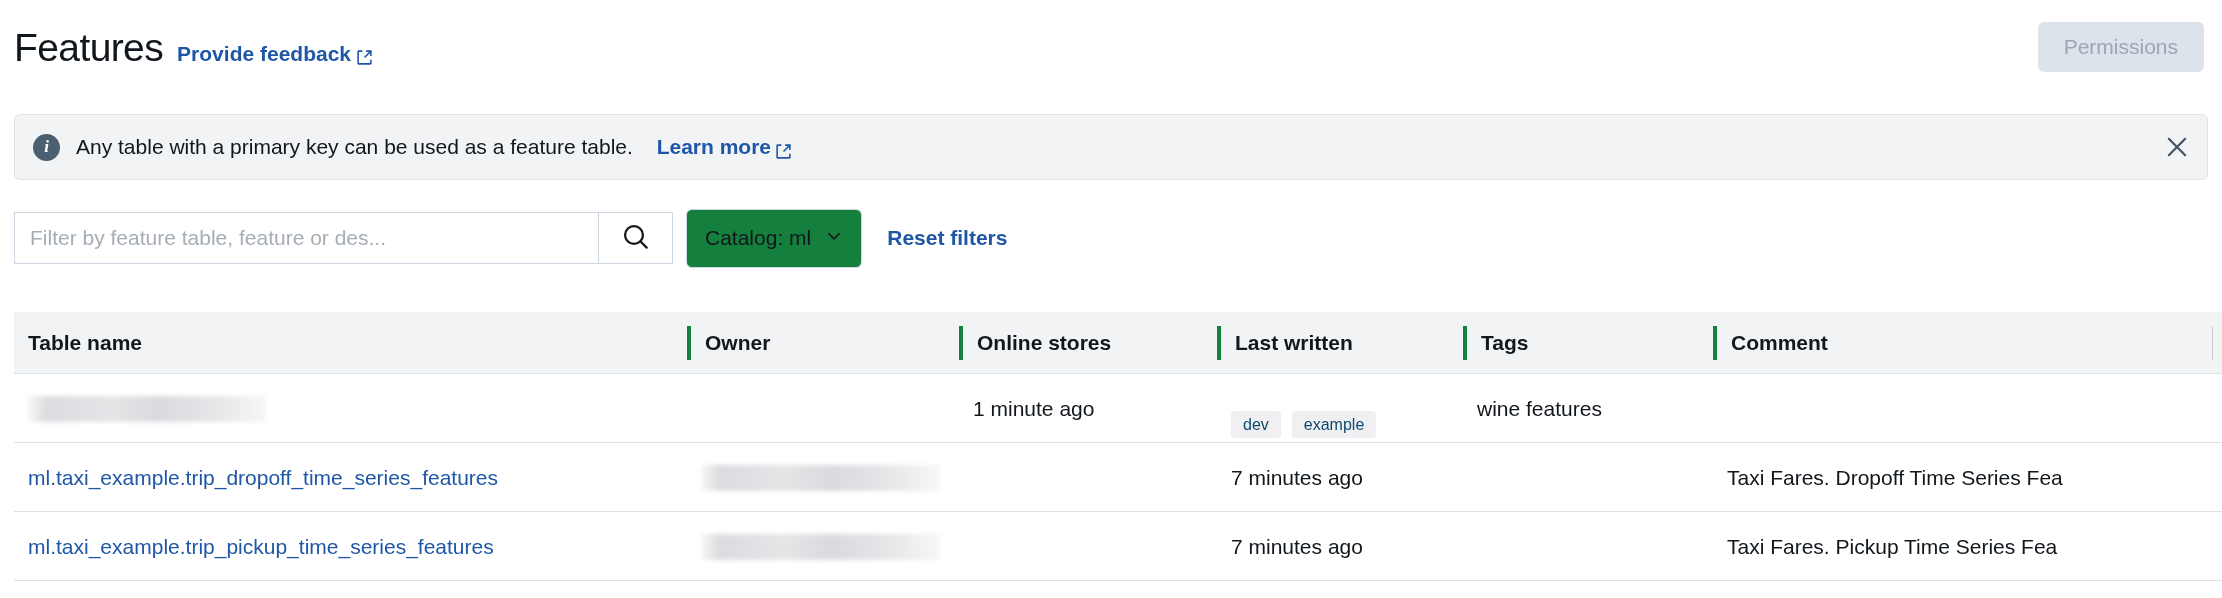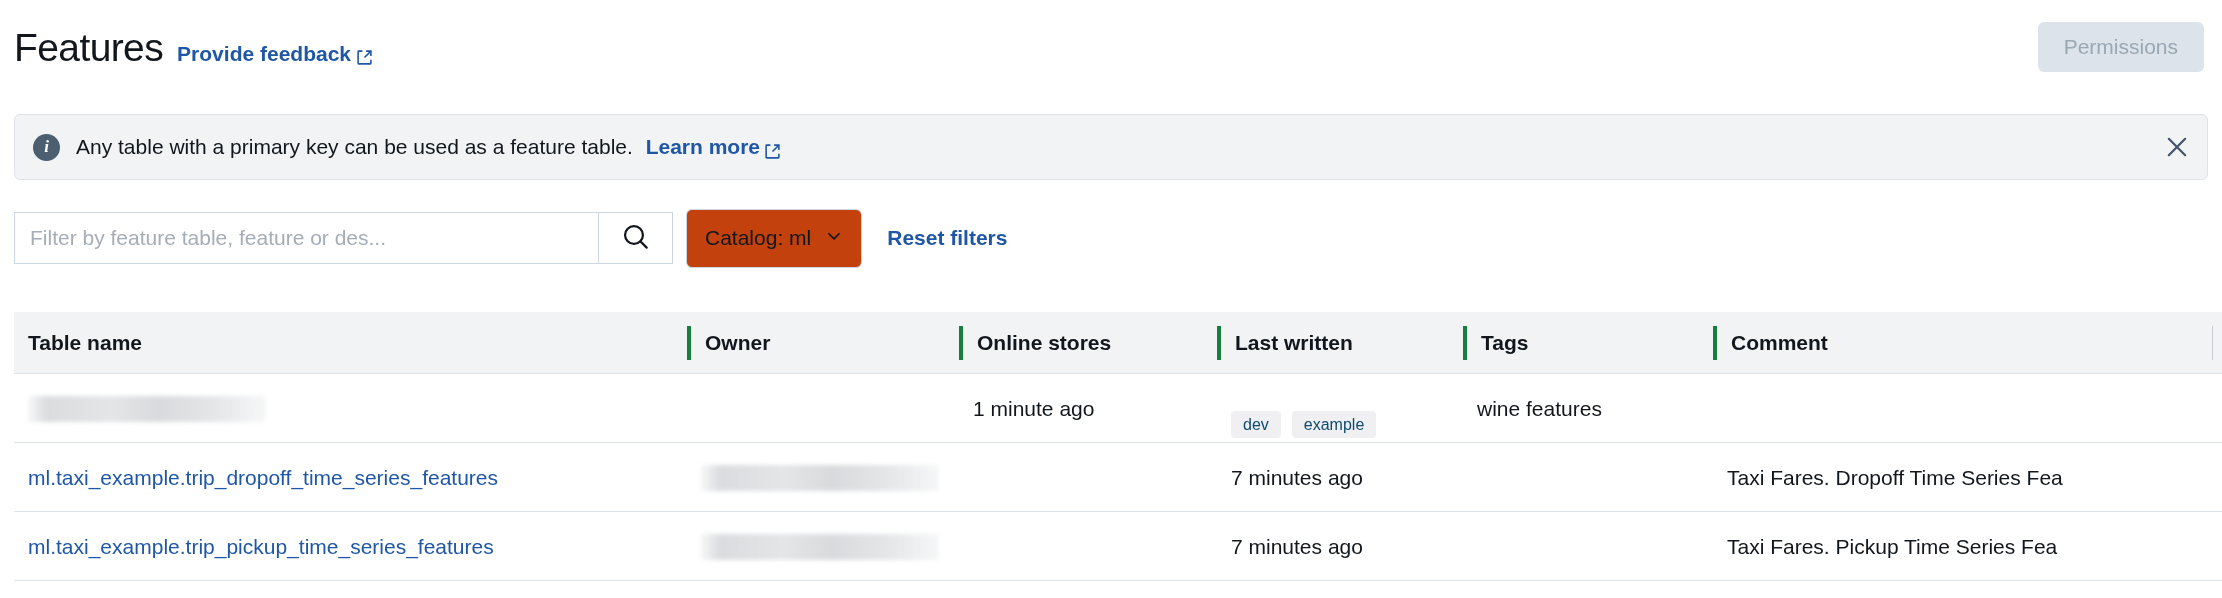--- a/index.html
+++ b/index.html
@@ -103,21 +103,21 @@
   .info-text {
     margin-left: 16px;
     font-size: 21px;
     color: #11171c;
     white-space: nowrap;
   }
   .learn-more {
     color: #1f57a6;
     text-decoration: none;
     font-weight: bold;
-    margin-left: 7px;
+    margin-left: 18px;
     display: inline-flex;
     align-items: center;
     gap: 4px;
     cursor: pointer;
   }
   .close-icon {
     margin-left: auto;
     width: 28px;
     height: 28px;
     cursor: pointer;
@@ -165,21 +165,21 @@
     display: flex;
     align-items: center;
     justify-content: center;
     cursor: pointer;
   }
   .dropdown-button {
     height: 59px;
     box-sizing: border-box;
     border: 1px solid #cdd7e2;
     border-radius: 6px;
-    background: #c2410c;
+    background: #15803d;
     font-size: 21px;
     font-family: "Liberation Sans", sans-serif;
     color: #11171c;
     display: flex;
     align-items: center;
     gap: 14px;
     padding: 16px 18px;
     cursor: pointer;
   }
   .reset-filters {

